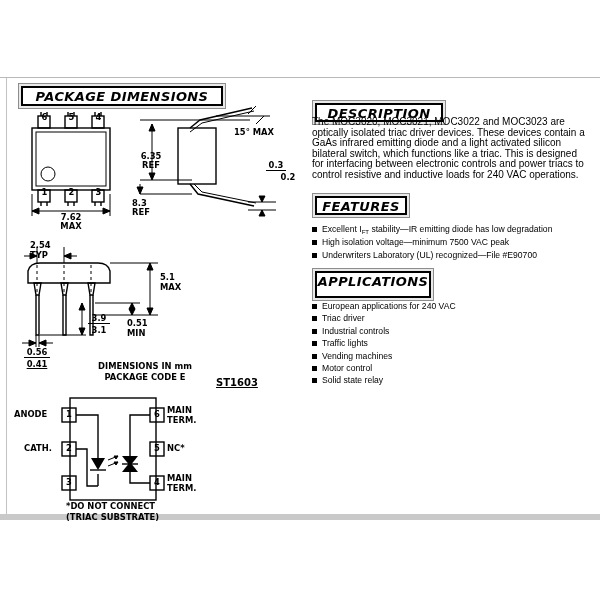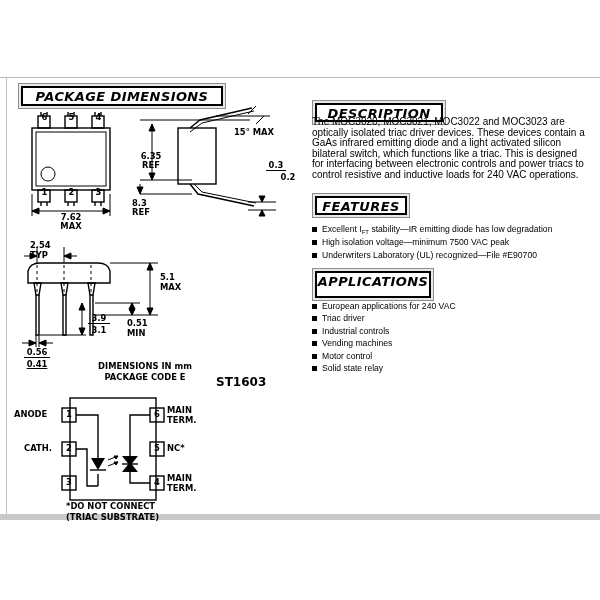--- a/index.html
+++ b/index.html
@@ -116,20 +116,24 @@
       <div class="row">
         <span class="sq"></span>
         <span>Triac driver</span>
       </div>
       <div class="row">
         <span class="sq"></span>
         <span>Industrial controls</span>
       </div>
       <div class="row">
         <span class="sq"></span>
+        <span>Traffic lights</span>
+      </div>
+      <div class="row">
+        <span class="sq"></span>
         <span>Vending machines</span>
       </div>
       <div class="row">
         <span class="sq"></span>
         <span>Motor control</span>
       </div>
       <div class="row">
         <span class="sq"></span>
         <span>Solid state relay</span>
       </div>
@@ -287,21 +291,21 @@
     <div class="lbl" style="left:107px;top:76px;">0.51</div>
     <div class="lbl" style="left:107px;top:86px;">MIN</div>
     <div class="lbl c frac" style="left:68px;top:71px;width:22px;">3.9</div>
     <div class="lbl c" style="left:68px;top:83px;width:22px;">3.1</div>
     <div class="lbl c frac" style="left:4px;top:105px;width:26px;">0.56</div>
     <div class="lbl c" style="left:4px;top:117px;width:26px;text-decoration:underline;">0.41</div>
     <div class="lbl c" style="left:60px;top:119px;width:130px;">DIMENSIONS IN mm</div>
     <div class="lbl c" style="left:60px;top:130px;width:130px;">PACKAGE CODE E</div>
   </div>
 
-  <div class="lbl" style="left:216px;top:378px;font-size:12px;">ST1603</div>
+  <div class="lbl" style="left:216px;top:378px;font-size:10px;text-decoration:underline;">ST1603</div>
 
   <div class="dw" style="left:56px;top:398px;">
     <svg width="130" height="112" viewBox="0 0 130 112">
 
       <rect class="st" x="14" y="0" width="86" height="102"></rect>
 
       <g class="st">
         <rect x="6" y="10" width="14" height="14"></rect>
         <rect x="6" y="44" width="14" height="14"></rect>
         <rect x="6" y="78" width="14" height="14"></rect>

